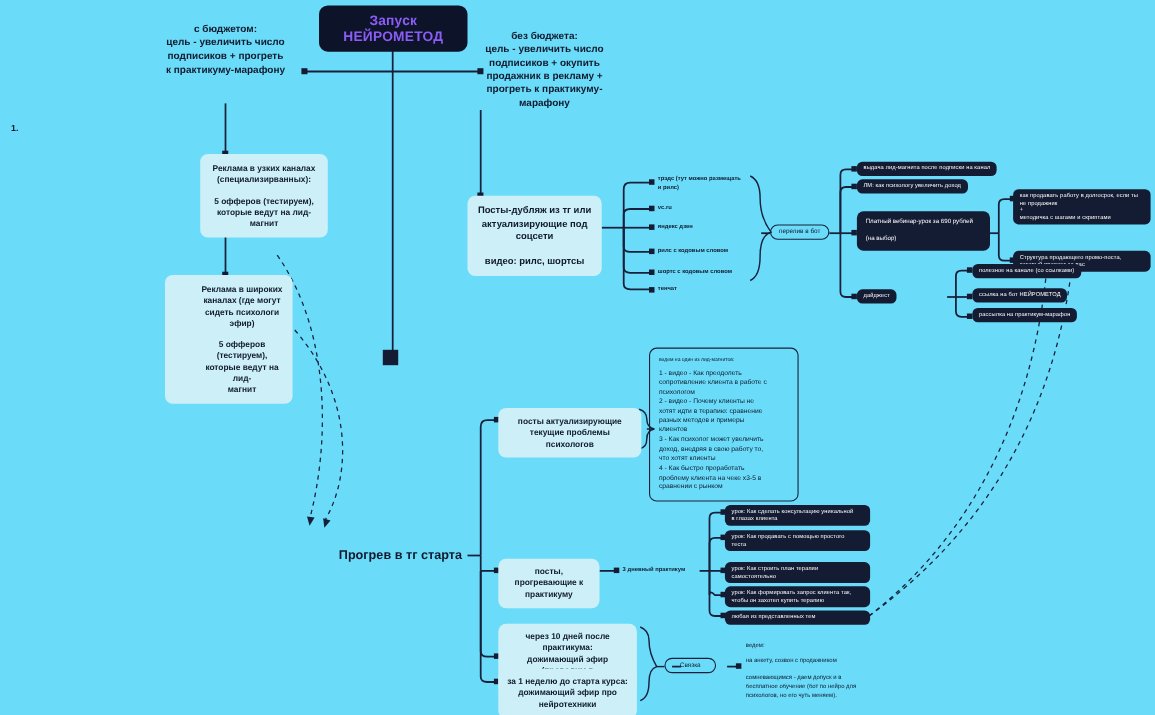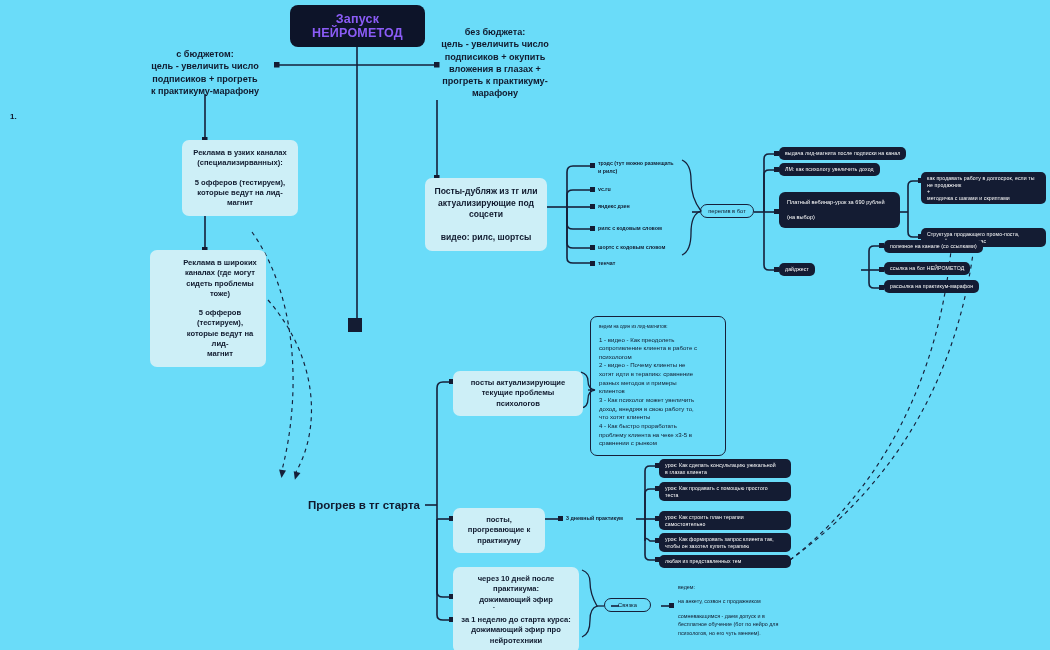--- a/index.html
+++ b/index.html
@@ -179,49 +179,49 @@
     <g stroke="#16203a" fill="none" stroke-width="1.15" stroke-dasharray="4,4">
       <path d="M790 560 C900 480 960 370 975 238"></path>
       <path d="M790 560 C880 490 940 380 952 240"></path>
     </g>
   </svg>
 
   <div class="corner-num" style="left:10px;top:112px;">1.</div>
 
   <div class="node title-box" style="left:290px;top:5px;width:135px;">Запуск НЕЙРОМЕТОД</div>
 
-  <div class="node plain hdr" style="left:115px;top:48px;width:180px;">
+  <div class="node plain hdr" style="left:115px;top:20px;width:180px;">
     <div>с бюджетом:</div>
     <div>цель - увеличить число</div>
     <div>подписиков + прогреть</div>
     <div>к практикуму-марафону</div>
   </div>
 
   <div class="node plain hdr" style="left:410px;top:26px;width:170px;">
     <div>без бюджета:</div>
     <div>цель - увеличить число</div>
     <div>подписиков + окупить</div>
-    <div>вложения в глазах +</div>
+    <div>продажник в рекламу +</div>
     <div>прогреть к практикуму-</div>
     <div>марафону</div>
   </div>
 
   <div class="node pale b1" style="left:150px;top:140px;width:116px;margin-left:32px;">
     <div>Реклама в узких каналах</div>
     <div>(специализирванных):</div>
     <div style="height:9px;"></div>
     <div>5 офферов (тестируем),</div>
     <div>которые ведут на лид-</div>
     <div>магнит</div>
   </div>
 
   <div class="node pale b1" style="left:150px;top:250px;width:116px;padding-left:33px;">
     <div>Реклама в широких</div>
     <div>каналах (где могут</div>
-    <div>сидеть проблемы тоже)</div>
+    <div>сидеть психологи эфир)</div>
     <div style="height:9px;"></div>
     <div>5 офферов (тестируем),</div>
     <div>которые ведут на лид-</div>
     <div>магнит</div>
   </div>
 
   <div class="node pale b2" style="left:425px;top:178px;width:122px;">
     <div>Посты-дубляж из тг или</div>
     <div>актуализирующие под</div>
     <div>соцсети</div>

